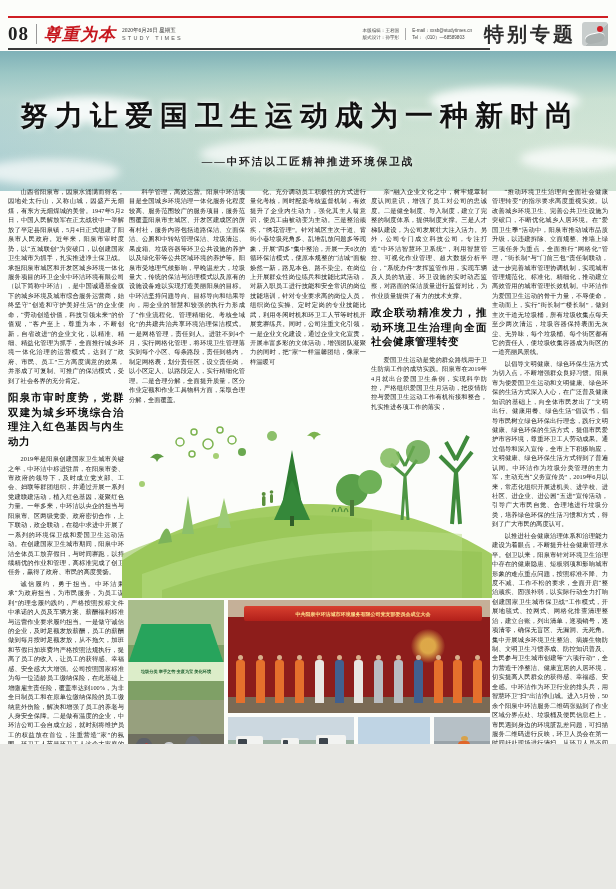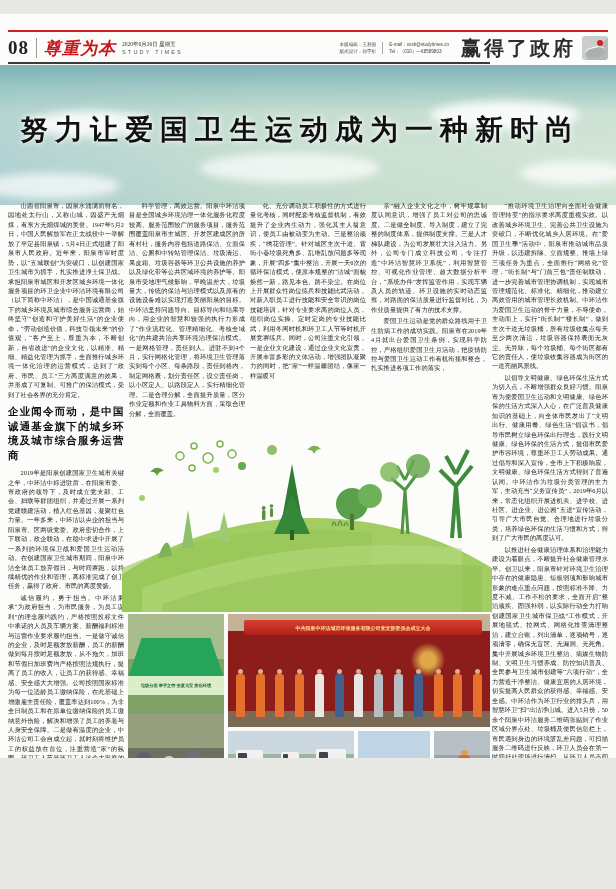--- a/index.html
+++ b/index.html
@@ -1,17 +1,17 @@
 <!DOCTYPE html>
 <html><head>
 <meta charset="utf-8">
 <style>
   html,body{margin:0;padding:0;background:#e8e8e4;}
   .page{
-    position:relative;width:616px;height:744px;margin:14px auto;
+    position:relative;width:616px;height:744px;margin:0 auto;
     background:#fcfdfa;overflow:hidden;
     font-family:"Liberation Serif","DejaVu Serif",serif;color:#1c1c1c;
   }
   
   .topline{position:absolute;left:8px;right:8px;top:16px;height:2px;background:#cf1f24;}
   .hdr{position:absolute;left:8px;right:8px;top:21px;height:26px;display:flex;align-items:center;}
   .pagenum{font-size:19px;font-weight:bold;color:#222;letter-spacing:1px;}
   .hdr-sep{width:1px;height:20px;background:#999;margin:0 7px;}
   .masthead{font-size:17px;font-weight:bold;color:#c6171e;letter-spacing:1px;font-style:italic;}
   .mh-stack{margin-left:6px;display:flex;flex-direction:column;justify-content:center;gap:1px;}
@@ -117,51 +117,53 @@
     <span class="credits">
       <span class="credit-col">
         <span>本版编辑：王君国</span>
         <span>版式设计：孙宇彤</span>
       </span>
       <span class="credit-col rt">
         <span>E-mail：xxsb@studytimes.cn</span>
         <span>Tel：（010）—68589803</span>
       </span>
     </span>
-    <span class="section-title">赢得了政府</span>
+    <span class="section-title">特别专题</span>
     <span class="logo">
       <span class="swoosh"></span>
       <span class="dot"></span>
     </span>
   </div>
   <div class="hdr-rule"></div>
 
   <div class="banner">
     <span class="cloud" style="left:30px;top:46px;width:120px;height:26px;"></span>
     <span class="cloud" style="left:200px;top:88px;width:180px;height:30px;opacity:.7;"></span>
     <span class="cloud" style="left:430px;top:36px;width:150px;height:28px;"></span>
     <span class="cloud" style="left:520px;top:96px;width:110px;height:24px;opacity:.75;"></span>
     <span class="cloud" style="left:-20px;top:108px;width:140px;height:26px;opacity:.7;"></span>
     <h1 class="headline">努力让爱国卫生运动成为一种新时尚</h1>
+    <h2 class="dek">——中环洁以工匠精神推进环境保卫战</h2>
   </div>
 
   <div class="col c1">
     <p>山西省阳泉市，因泉水涌满而得名，因地处太行山，又称山城，因盛产无烟煤，有东方无烟煤城的美誉。1947年5月2日，中国人民解放军在正太战役中一举解放了平定县阳泉镇，5月4日正式组建了阳泉市人民政府。近年来，阳泉市审时度势，以“五城联创”为突破口，以创建国家卫生城市为抓手，扎实推进净土保卫战。承担阳泉市城区和开发区城乡环境一体化服务项目的环卫企业中环洁环境有限公司（以下简称中环洁），是中国诚通基金旗下的城乡环境及城市综合服务运营商，始终坚守“创造和守护美好生活”的企业使命，“劳动创造价值，科技引领未来”的价值观，“客户至上，尊重为本，不断创新，自省改进”的企业文化，以精准、精细、精益化管理为抓手，全面推行城乡环境一体化治理的运营模式，达到了“政府、市民、员工”三方高度满意的效果，并形成了可复制、可推广的保洁模式，受到了社会各界的充分肯定。</p>
-    <div class="subhead">企业闻令而动，是中国诚通基金旗下的城乡环境及城市综合服务运营商</div>
+    <div class="subhead">阳泉市审时度势，党群双建为城乡环境综合治理注入红色基因与内生动力</div>
     <p>2019年是阳泉创建国家卫生城市关键之年，中环洁中标进驻后，在阳泉市委、市政府的领导下，及时成立党支部、工会、妇联等群团组织，并通过开展一系列党建联建活动，植入红色基因，凝聚红色力量。一年多来，中环洁以央企的担当与阳泉市、区两级党委、政府密切合作，上下联动，政企联动，在稳中求进中开展了一系列的环境保卫战和爱国卫生运动活动。在创建国家卫生城市期间，阳泉中环洁全体员工放弃假日，与时间赛跑，以持续精优的作业和管理，高标准完成了创卫任务，赢得了政府、市民的高度赞扬。</p>
     <p>诚信履约，勇于担当。中环洁秉承“为政府担当，为市民服务，为员工谋利”的理念履约践约，严格按照投标文件中承诺的人员及车辆方案、薪酬福利标准与运营作业要求履约担当。一是做守诚信的企业，及时足额发放薪酬，员工的薪酬做到每月按时足额发放，从不拖欠，加班和节假日加班费均严格按照法规执行，提高了员工的收入，让员工的获得感、幸福感、安全感大大增强。公司按照国家标准为每一位适龄员工缴纳保险，在此基础上增缴雇主责任险，覆盖率达到100%，为非全日制员工和在原单位缴纳保险的员工缴纳意外伤险，解决和增强了员工的养老与人身安全保障。二是做有温度的企业，中环洁公司工会自成立起，就时刻将维护员工的权益放在首位，注重营造“家”的氛围。环卫工人节是环卫工人这个大家庭的节日，每逢节日，都组织员工开展多种多样的活动并为其发放丰富的福利，既丰富了员工的业余生活，也提升了团队的凝聚力。高温天气，严格按照山西省有关要求，给一线员工发放高温补贴，开展“夏送清凉”“冬送温暖”“金秋助学”等“十项暖心工程”活动，助力解决职工困难，对困难职工进行慰问，区分四季适时发放防暑降温、安全保暖、御寒防护用品，让员工真正感受到了中环洁这个大家庭的温暖。三是做有担当的企业，在这次新冠肺炎疫情防控攻坚战中，打赢了一场漂亮的环境保卫战。</p>
   </div>
   <div class="col c2">
     <p>科学管理，高效运营。阳泉中环洁项目是全国城乡环境治理一体化服务化程度较高、服务范围较广的服务项目，服务范围覆盖阳泉市主城区、开发区建成区的所有村社，服务内容包括道路保洁、立面保洁、公厕和中转站管理保洁、垃圾清运、果皮箱、垃圾容器等环卫公共设施的养护以及绿化带等公共区域环境的养护等。阳泉市受地理气候影响，早晚温差大，垃圾量大，传统的保洁与治理模式以及原有的设施设备难以实现打造美丽阳泉的目标。中环洁坚持问题导向、目标导向和结果导向，用企业的智慧和较强的执行力形成了“作业流程化、管理精细化、考核全域化”的共建共治共享环境治理保洁模式。一是网格管理，责任到人。进驻不到4个月，实行网格化管理，将环境卫生管理落实到每个小区、每条路段，责任到格内，制定网格表，划分责任区，设立责任岗，以小区定人、以路段定人，实行精细化管理。二是合理分解，全面提升质量，区分作业定额和作业工具物料方面，采取合理分解，全面覆盖。</p>
   </div>
   <div class="col c3">
     <p>化、充分调动员工积极性的方式进行量化考核，同时配套考核监督机制，有效提升了企业内生动力，强化其主人翁意识，使员工由被动变为主动。三是整治顽疾，“绣花管理”。针对城区主次干道、背街小巷垃圾死角多、乱堆乱放问题多等现象，开展“四多”集中整治，开展一天6次的循环保洁模式，使原本规整的“洁城”面貌焕然一新，路见本色、路不染尘。在岗位上开展群众性岗位练兵和技能比武活动，对新入职员工进行技能和安全常识的岗位技能培训，针对专业要求高的岗位人员，组织岗位实操、定时定岗的专业技能比武，利用冬闲时机和环卫工人节等时机开展竞赛练兵。同时，公司注重文化引领，一是企业文化建设，通过企业文化宣贯，开展丰富多彩的文体活动，增强团队凝聚力的同时，把“家”一样温馨团结，像家一样温暖可</p>
   </div>
   <div class="col c4">
     <p>亲”融入企业文化之中，树牢规章制度认同意识，增强了员工对公司的忠诚度。二是健全制度、导入制度，建立了完整的制度体系，提供制度支撑。三是人才梯队建设，为公司发展壮大注入活力。另外，公司专门成立科技公司，专注打造“中环洁智慧环卫系统”，利用智慧管控、可视化作业管理、超大数据分析平台，“系统办件”发挥监管作用，实现车辆及人员的轨迹、环卫设施的实时动态监察，对路面的保洁质量进行监督对比，为作业质量提供了有力的技术支撑。</p>
+    <div class="subhead">政企联动精准发力，推动环境卫生治理向全面社会健康管理转变</div>
     <p>爱国卫生运动是党的群众路线用于卫生防病工作的成功实践。阳泉市在2019年4月就出台爱国卫生条例，实现科学防控，严格组织爱国卫生月活动，把疫情防控与爱国卫生运动工作有机衔接和整合，扎实推进各项工作的落实，</p>
   </div>
   <div class="col c5">
     <p>“推动环境卫生治理向全面社会健康管理转变”的指示要求高度重视实效。以改善城乡环境卫生、完善公共卫生设施为突破口，不断优化城乡人居环境。在“爱国卫生季”活动中，阳泉市推动城市品质升级，以违建拆除、立面规整、推墙上绿三项任务为重点，全面推行“网格化”管理，“街长制”与“门前三包”责任制联动，进一步完善城市管理协调机制，实现城市管理规范化、标准化、精细化，推动建立高效管用的城市管理长效机制。中环洁作为爱国卫生运动的骨干力量，不辱使命，主动而上，实行“街长制”“楼长制”，做到主次干道无垃圾桶，所有垃圾收集点每天至少两次清运，垃圾容器保持表面无灰尘、无异味，每个垃圾桶、每个街区都有它的责任人，使垃圾收集容器成为街区的一道亮丽风景线。</p>
     <p>以倡导文明健康、绿色环保生活方式为切入点，不断增强群众良好习惯。阳泉市为使爱国卫生运动和文明健康、绿色环保的生活方式深入人心，在广泛普及健康知识的基础上，向全体市民发出了“文明出行、健康用餐、绿色生活”倡议书，倡导市民树立绿色环保出行理念，践行文明健康、绿色环保的生活方式，提倡市民爱护市容环境，尊重环卫工人劳动成果。通过倡导和深入宣传，全市上下积极响应，文明健康、绿色环保生活方式得到了普遍认同。中环洁作为垃圾分类管理的主力军，主动充当“义务宣传员”，2019年6月以来，常态化组织开展进机关、进学校、进社区、进企业、进公园“五进”宣传活动，引导广大市民自觉、合理地进行垃圾分类，培养绿色环保的生活习惯和方式，得到了广大市民的高度认可。</p>
     <p>以推进社会健康治理体系和治理能力建设为着眼点，不断提升社会健康管理水平。创卫以来，阳泉市针对环境卫生治理中存在的健康隐患、短板弱项和影响城市形象的难点重点问题，按照标准不降、力度不减、工作不松的要求，全面开启“整治顽疾、固强补弱，以实际行动全力打响创建国家卫生城市保卫战”工作模式，开展地毯式、拉网式、网格化排查清理整治，建立台账，列出清单，逐项销号，逐项清零，确保无盲区、无漏洞、无死角。集中开展城乡环境卫生整治、病媒生物防制、文明卫生习惯养成、防控知识普及、全民参与卫生城市创建等“六项行动”，全力营造干净整洁、健康宜居的人居环境，切实提高人民群众的获得感、幸福感、安全感。中环洁作为环卫行业的排头兵，用智慧环卫“扫”出洁净山城。进入5月份，50余个阳泉中环洁服务二维码张贴到了作业区域分界点处、垃圾桶及便民信息栏上，市民遇到身边的环境脏乱差问题，可扫描服务二维码进行反映，环卫人员会在第一时间赶赴现场进行清扫。从环卫人员不间断的路面巡查，到借助智慧手段辅助发现环卫问题，智慧环卫系统在提高环卫作业效率的同时，提升了精细化管理服务水平，助力阳泉环境卫生治理向全面社会健康管理转变。</p>
     <div class="byline">（王玉英　魏利霞）</div>
   </div>
 
   <svg class="illus" viewBox="0 0 370 174">

